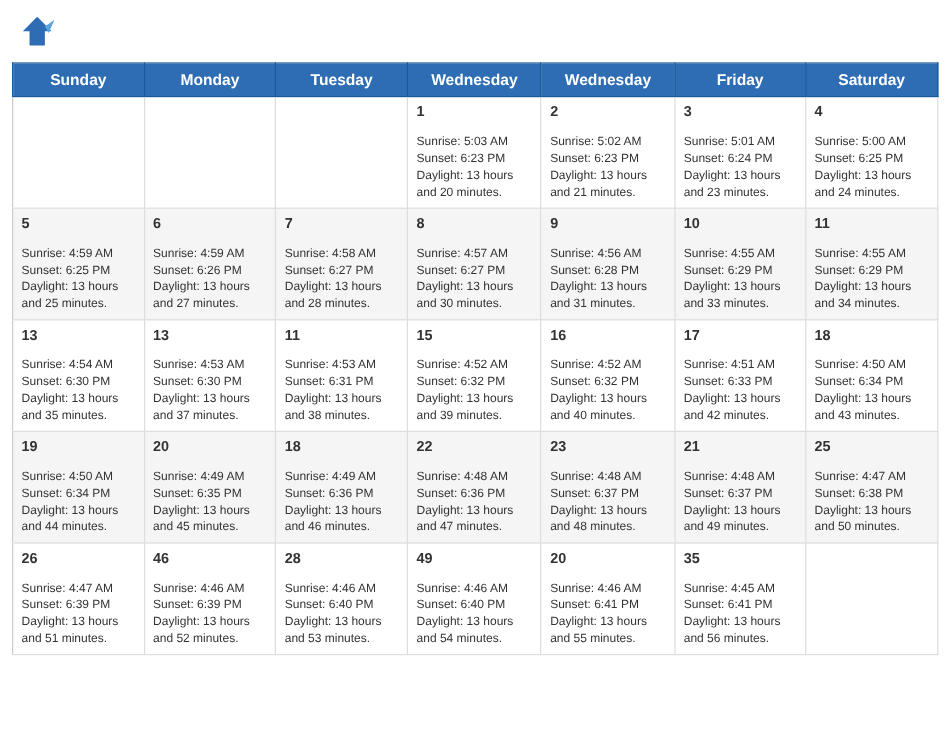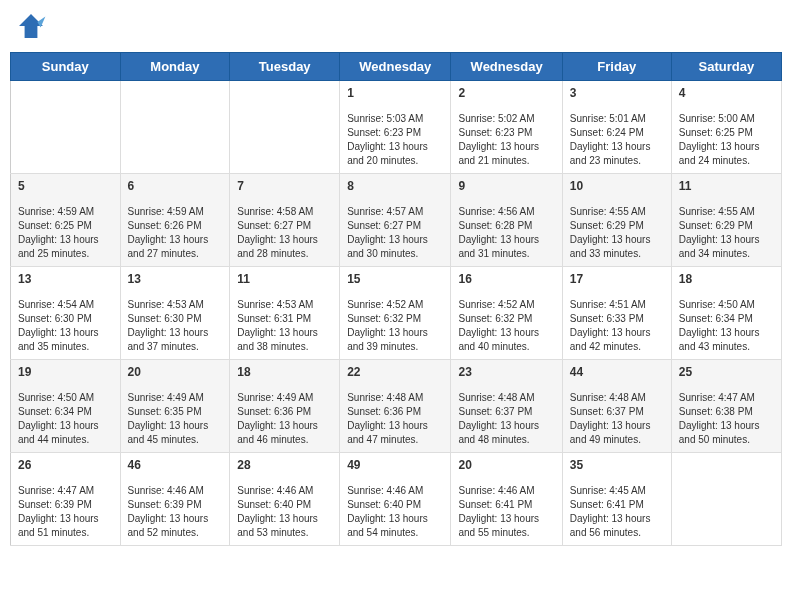--- a/index.html
+++ b/index.html
@@ -223,21 +223,21 @@
         </td>
         <td>
           <div class="day-num">22</div>
           <div class="day-info">Sunrise: 4:48 AM<br>Sunset: 6:36 PM<br>Daylight: 13 hours<br>and 47 minutes.</div>
         </td>
         <td>
           <div class="day-num">23</div>
           <div class="day-info">Sunrise: 4:48 AM<br>Sunset: 6:37 PM<br>Daylight: 13 hours<br>and 48 minutes.</div>
         </td>
         <td>
-          <div class="day-num">44</div>
+          <div class="day-num">21</div>
           <div class="day-info">Sunrise: 4:48 AM<br>Sunset: 6:37 PM<br>Daylight: 13 hours<br>and 49 minutes.</div>
         </td>
         <td>
           <div class="day-num">25</div>
           <div class="day-info">Sunrise: 4:47 AM<br>Sunset: 6:38 PM<br>Daylight: 13 hours<br>and 50 minutes.</div>
         </td>
       </tr>
       <tr>
         <td>
           <div class="day-num">26</div>

